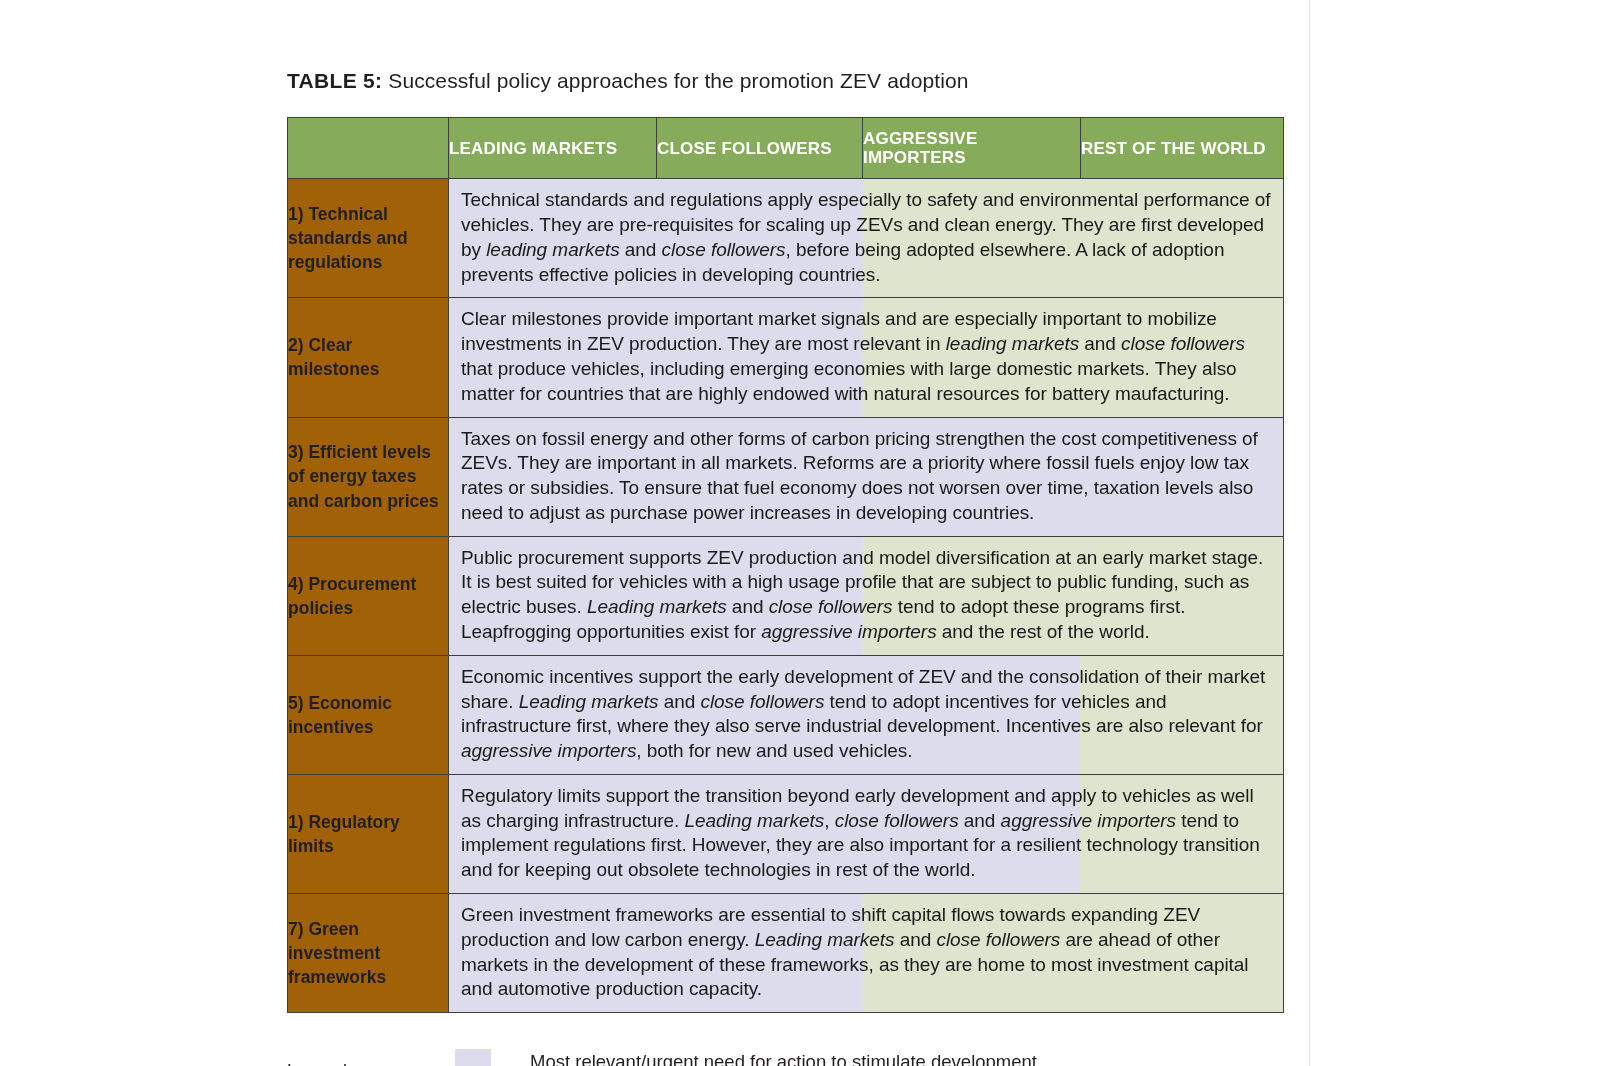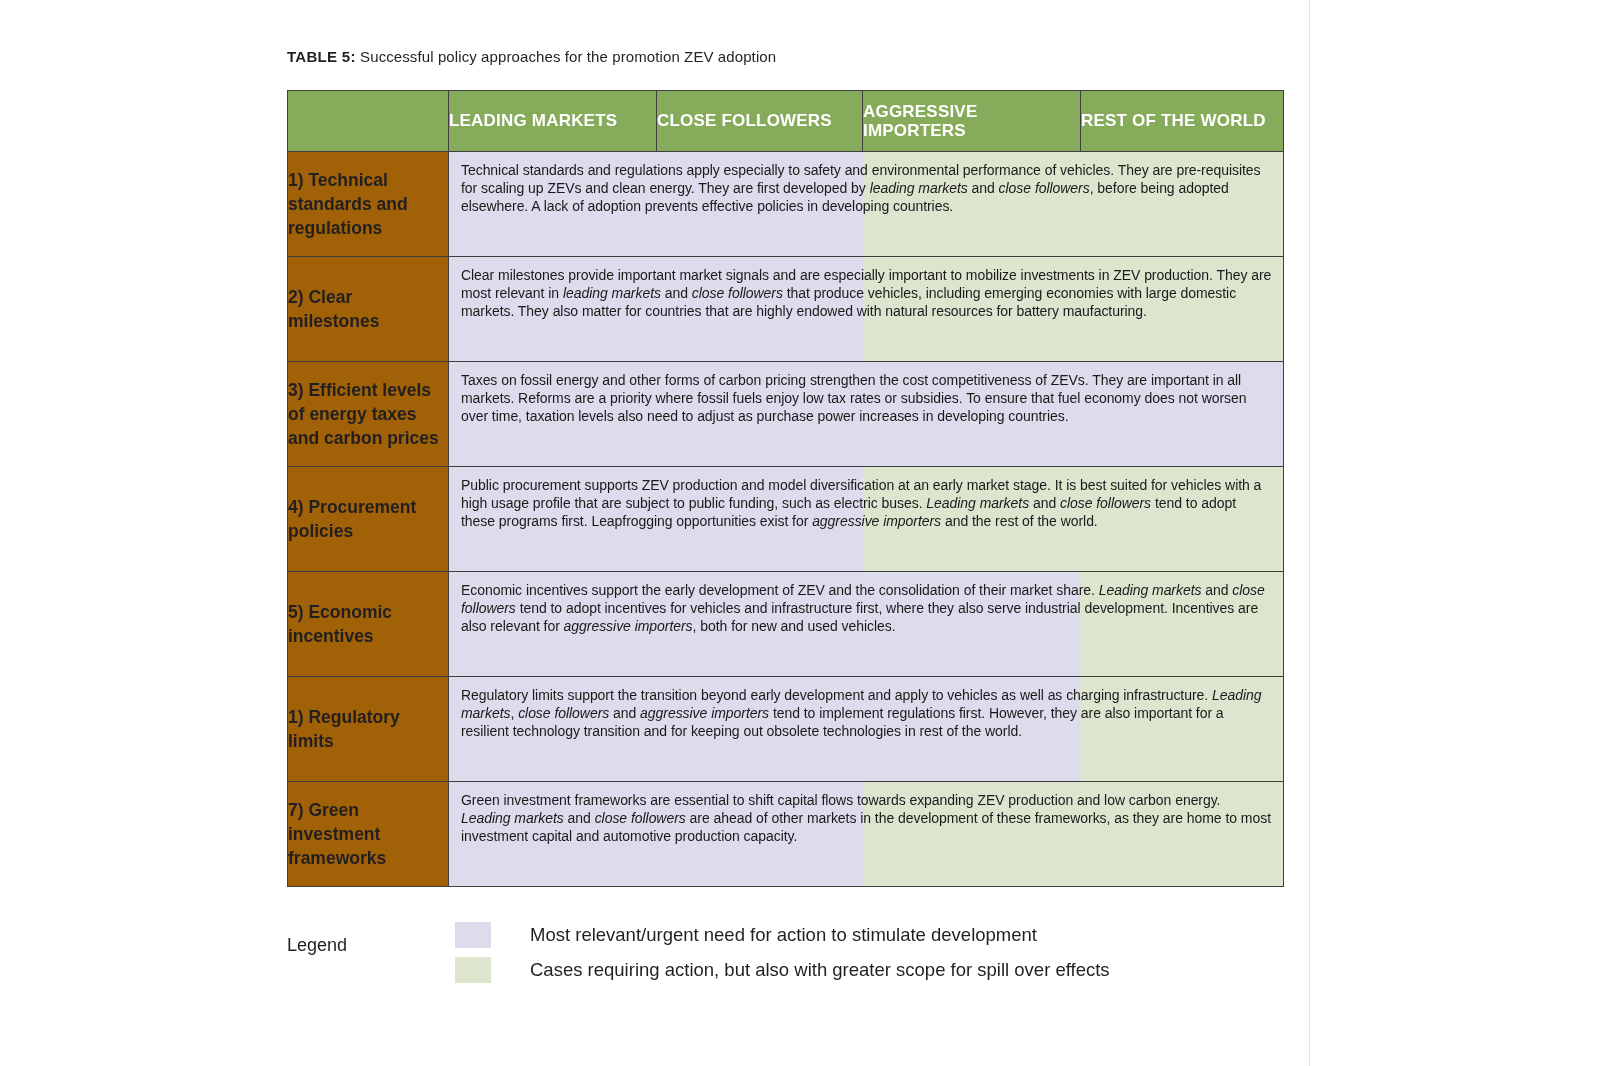--- a/index.html
+++ b/index.html
@@ -24,22 +24,22 @@
     background: #ffffff;
     border-left: 1px solid #e3e3e3;
   }
   .content {
     position: absolute;
     left: 287px;
     top: 0;
     width: 1000px;
   }
   .caption {
-    margin-top: 48px;
-    font-size: 15px;
+    margin-top: 68px;
+    font-size: 21px;
     line-height: 1.25;
     letter-spacing: 0.1px;
     white-space: nowrap;
   }
   .caption .caption-label {
     font-weight: bold;
     letter-spacing: 0.3px;
   }
   .caption .caption-text {
     font-weight: normal;
@@ -107,21 +107,21 @@
     display: flex;
     z-index: 0;
   }
   .band { height: 100%; }
   .band.purple { background: #dcdcec; }
   .band.green  { background: #dde5cf; }
 
   .cell-text {
     position: relative;
     z-index: 1;
-    font-size: 14px;
+    font-size: 19px;
     line-height: 1.305;
     padding: 9px 10px 10px 12px;
     color: #1a1a1a;
     letter-spacing: -0.05px;
   }
   .cell-text i { font-style: italic; }
 
   .legend {
     margin-top: 31px;
     position: relative;

